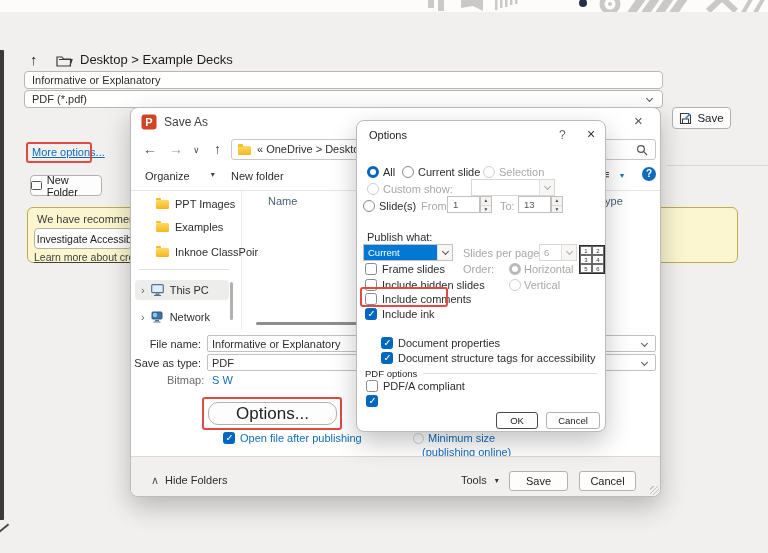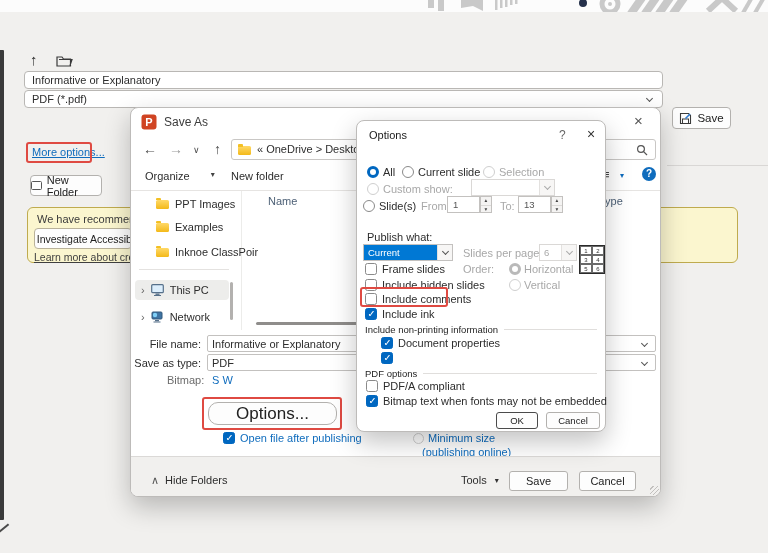--- a/index.html
+++ b/index.html
@@ -71,20 +71,21 @@
     <polyline points="285,11 299,-2 313,11" fill="none" stroke="#c9c9c9" stroke-width="6"></polyline>
   </svg>
 
   <div class="abs" style="left:0;top:50px;width:4px;height:470px;background:#3a3a3a;border-radius:0 1px 1px 0"></div>
   <div class="abs" style="left:-2px;top:527px;width:12px;height:2px;background:#4a4a4a;transform:rotate(-40deg)"></div>
 
   <div class="abs t13" style="left:30px;top:51px;font-size:15px;color:#333">↑</div>
   <svg class="abs" style="left:56px;top:54px" width="18" height="13" viewBox="0 0 18 13">
     <path d="M1 3 h5 l1.5 2 h7 v7 h-13.5 z M3 5.5 h13 l-2 6" fill="none" stroke="#3a3a3a" stroke-width="1.2"></path>
   </svg>
+  <div class="abs t13" style="left:80px;top:52px">Desktop &gt; Example Decks</div>
 
   <div class="field" style="left:24px;top:71px;width:639px;height:18px">
     <div class="abs t11" style="left:7px;top:2px">Informative or Explanatory</div>
   </div>
   <div class="field" style="left:24px;top:90px;width:639px;height:18px">
     <div class="abs t11" style="left:7px;top:2px">PDF (*.pdf)</div>
     <span class="chev abs" style="right:10px;top:5px"></span>
   </div>
 
   <div class="redbox" style="left:26px;top:142px;width:66px;height:21px"></div>
@@ -308,34 +309,31 @@
     <span class="radio disR" style="left:152px;top:158px"></span>
     <div class="abs t95 dis" style="left:167px;top:158px">Vertical</div>
 
     <div class="redbox" style="left:3px;top:166px;width:88px;height:20px"></div>
     <span class="cb" style="left:8px;top:172px"></span>
     <div class="abs t95" style="left:25px;top:172px">Include comments</div>
 
     <span class="cb on" style="left:8px;top:187px"></span>
     <div class="abs t95" style="left:25px;top:187px">Include ink</div>
 
-    <div class="grp" style="top:203px">
-        <span>Include non-printing information</span>
-      </div>
     <span class="cb on" style="left:24px;top:216px"></span>
     <div class="abs t95" style="left:41px;top:216px">Document properties</div>
     <span class="cb on" style="left:24px;top:231px"></span>
+    <div class="abs t95" style="left:41px;top:231px">Document structure tags for accessibility</div>
 
     <div class="grp" style="top:247px">
         <span>PDF options</span>
       </div>
     <span class="cb" style="left:9px;top:259px"></span>
     <div class="abs t95" style="left:26px;top:259px">PDF/A compliant</div>
     <span class="cb on" style="left:9px;top:274px"></span>
-    <div class="abs t95" style="left:26px;top:274px">Bitmap text when fonts may not be embedded</div>
 
     <div class="btn" style="left:139px;top:291px;width:42px;height:17px;font-size:9.5px;border:1px solid #4a4a4a;border-radius:3px">
       <span>OK</span>
     </div>
     <div class="btn" style="left:189px;top:291px;width:54px;height:17px;font-size:9.5px;border-radius:3px">
       <span>Cancel</span>
     </div>
   </div>
 
 </div>

